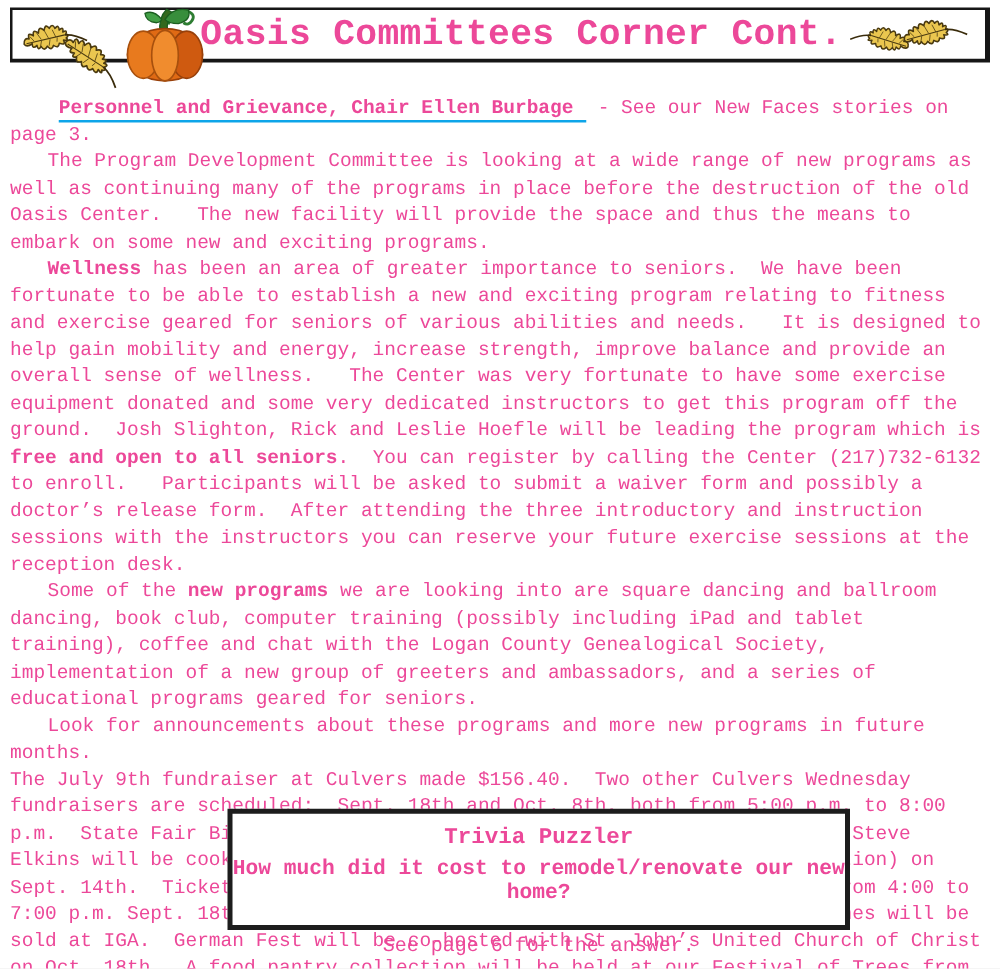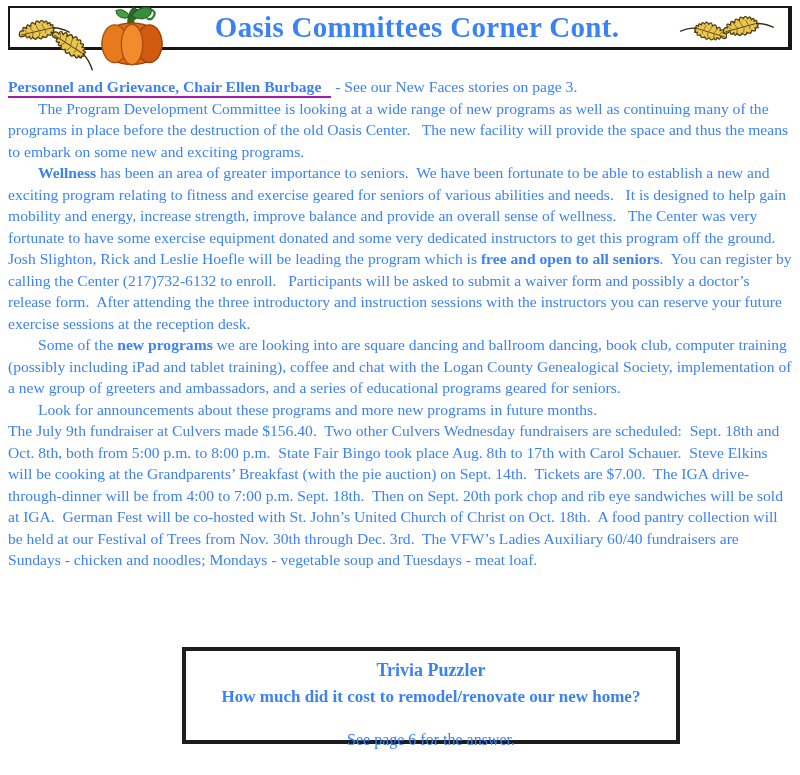--- a/index.html
+++ b/index.html
@@ -2,22 +2,22 @@
 <html><head>
 <meta charset="utf-8">
 <style>
   html, body { margin: 0; padding: 0; background: #e8e8e8; }
   .page {
     position: relative;
     width: 800px;
     height: 775px;
     margin: 0 auto;
     background: #ffffff;
-    color: #3b82f6;
-    font-family: Liberation Serif, serif;
+    color: #ec4899;
+    font-family: Liberation Mono, monospace;
     overflow: hidden;
     box-sizing: border-box;
   }
 
   
   .masthead {
     position: relative;
     margin: 6px 8px 0 8px;
     height: 44px;
     border: 2px solid #161616;
@@ -52,22 +52,23 @@
   .content {
     margin: 0 8px;
     font-size: 15.6px;
     line-height: 21.5px;
   }
   .content p { margin: 0; white-space: pre-wrap; }
   .indent { text-indent: 30px; }
   .lede { margin-top: 26px !important; }
   .h-ul {
     font-weight: bold;
-    border-bottom: 2px solid #a21caf;
+    border-bottom: 2px solid #0ea5e9;
     padding-bottom: 1px;
+    margin-left: 39px;
   }
   .h-ul.trail { padding-right: 10px; }
   h2.section-heading {
     font-size: 16px;
     margin: 23px 0 7px 0;
     font-weight: bold;
   }
   h2.section-heading span { font-weight: bold; }
   .bold { font-weight: bold; }
 

